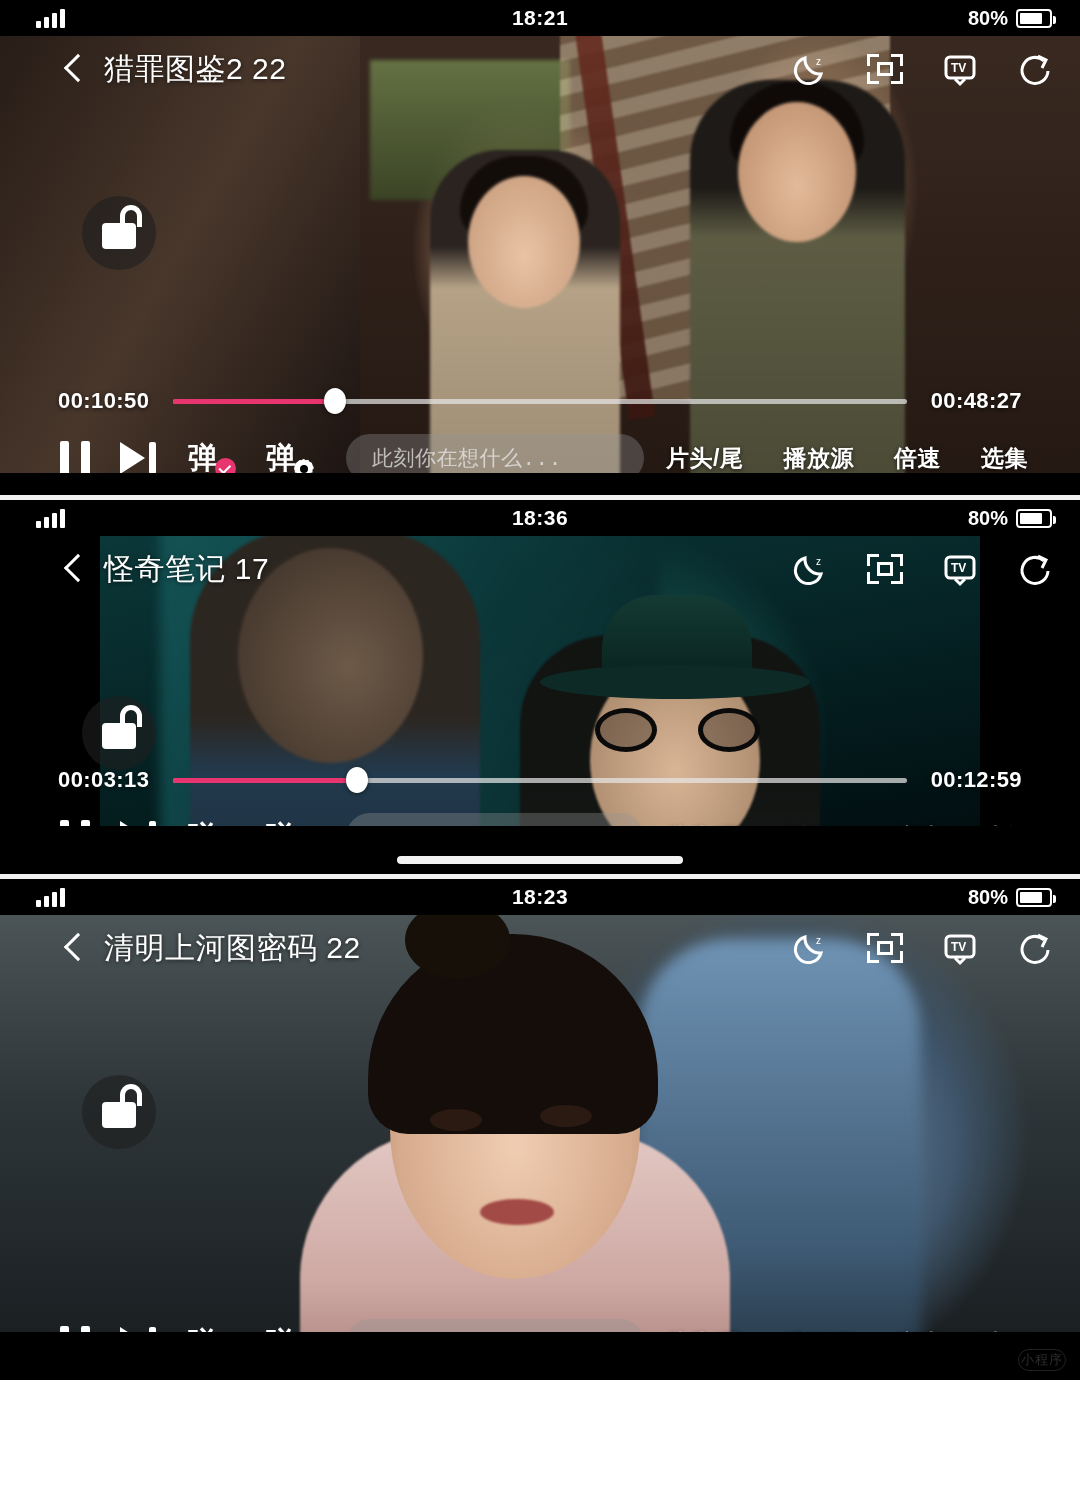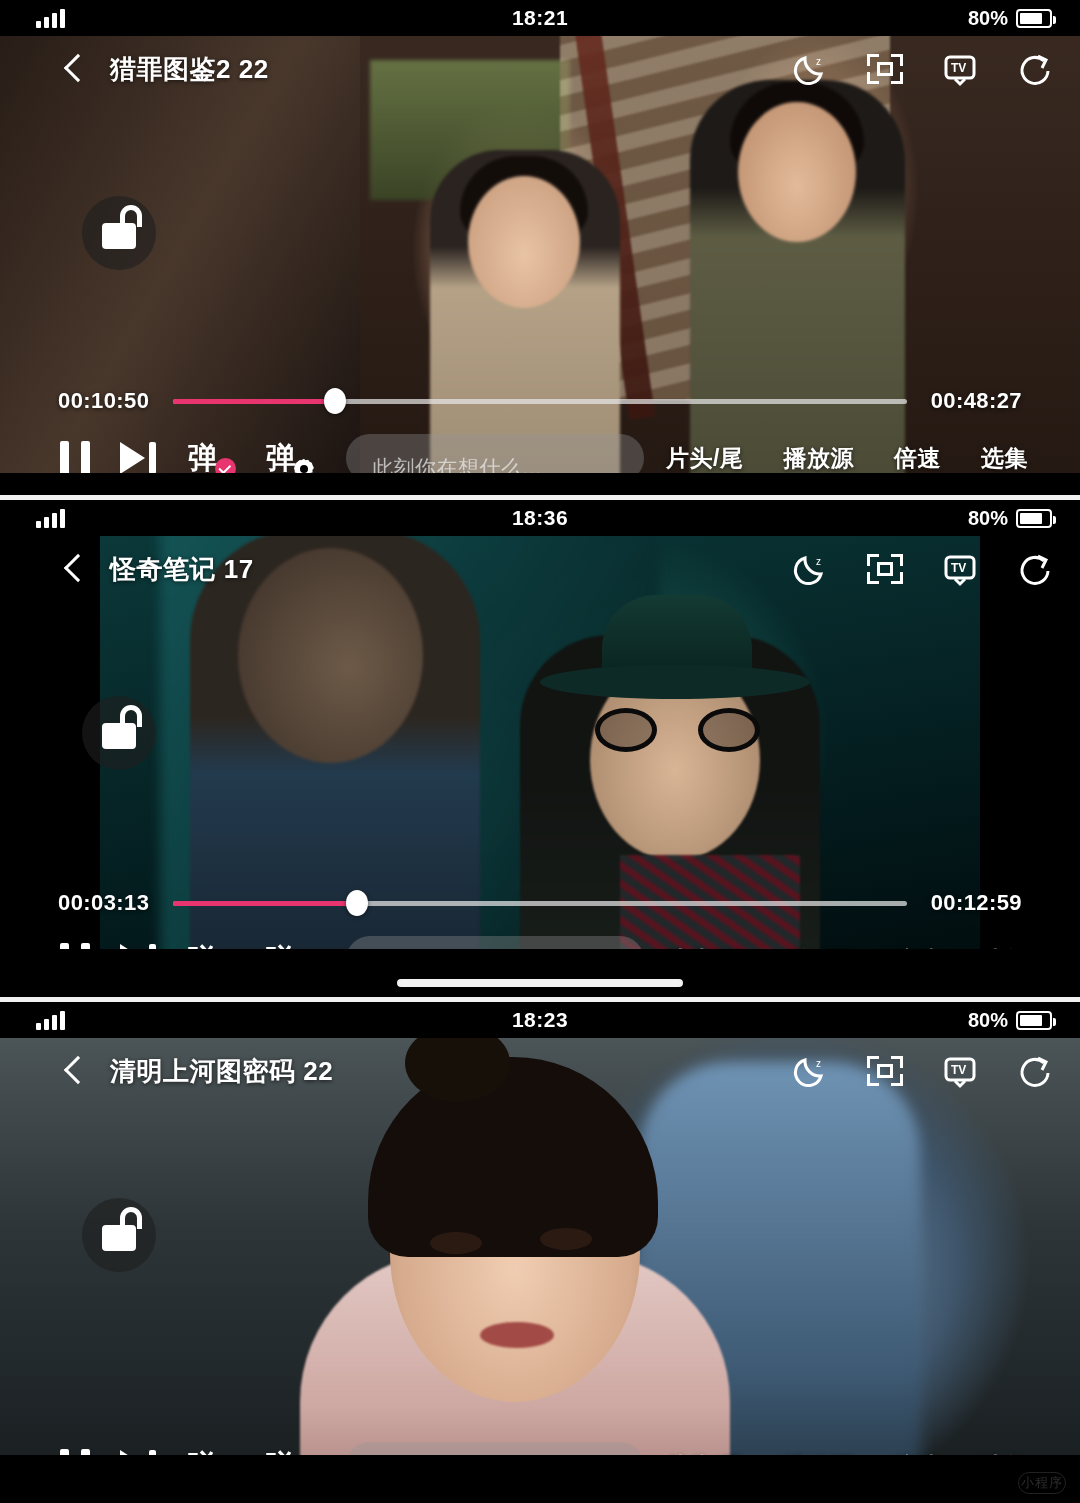--- a/index.html
+++ b/index.html
@@ -7,21 +7,21 @@
     width:1080px; height:1503px;
     background:#ffffff;
     font-family:"Liberation Sans","DejaVu Sans",sans-serif;
     overflow:hidden;
   }
   .stack{ width:1080px; height:1503px; display:flex; flex-direction:column; }
 
   .panel{ position:relative; width:1080px; overflow:hidden; background:#737373; }
   .panel.p1{ height:495px; }
   .sep{ height:5px; background:#f2f2f2; width:1080px; flex:0 0 auto; }
-  .panel.p2{ height:497px; }
+  .panel.p2{ height:374px; }
   .panel.p3{ height:501px; }
 
   
   .video{ position:absolute; inset:0; }
   .video.letterbox{ left:100px; right:100px; }
   .pillar{ position:absolute; top:0; bottom:0; width:100px; background:#000; z-index:3;}
   .pillar.l{left:0;} .pillar.r{right:0;}
 
   
   .scene1{
@@ -140,21 +140,21 @@
   .batt:after{ content:""; position:absolute; right:-6px; top:5px; width:3px; height:8px;
     background:#fff; border-radius:0 2px 2px 0;}
 
   .topbar{
     position:absolute; left:0; top:36px; width:1080px; height:66px; z-index:20;
     display:flex; align-items:center; padding:0 26px 0 56px; color:#fff;
   }
   .back{ width:34px; height:34px; position:relative; flex:0 0 auto; cursor:pointer;}
   .back:before{ content:""; position:absolute; left:12px; top:6px; width:17px; height:17px;
     border-left:3.5px solid #fff; border-bottom:3.5px solid #fff; transform:rotate(45deg);}
-  .title{ font-size:26px; font-weight:700; margin-left:20px; letter-spacing:.5px;
+  .title{ font-size:30px; font-weight:400; margin-left:14px; letter-spacing:.5px;
     text-shadow:0 1px 4px rgba(0,0,0,.65); white-space:nowrap;}
   .topicons{ margin-left:auto; display:flex; align-items:center; gap:37px;}
   .ti{ width:38px; height:38px; position:relative; cursor:pointer;}
   
   .ic-crop i{ position:absolute; width:12px; height:12px; border:3px solid #fff;}
   .ic-crop i.tl{left:1px; top:4px; border-right:0; border-bottom:0;}
   .ic-crop i.tr{right:1px; top:4px; border-left:0; border-bottom:0;}
   .ic-crop i.bl{left:1px; bottom:4px; border-right:0; border-top:0;}
   .ic-crop i.br{right:1px; bottom:4px; border-left:0; border-top:0;}
   .ic-crop b{ position:absolute; left:11px; top:12px; width:16px; height:14px; border:3px solid #fff;}
@@ -195,22 +195,22 @@
   .badge.on{ background:#e8356f;}
   .badge.on:after{ content:""; width:9px; height:5px; border-left:2.5px solid #fff;
     border-bottom:2.5px solid #fff; transform:rotate(-45deg) translate(0px,-1px);}
   .badge.gear{ background:transparent;}
   .gearshape{ width:20px; height:20px; background:#fff; border-radius:50%;
     clip-path:polygon(50% 0%,61% 9%,75% 5%,81% 18%,95% 20%,95% 34%,105% 45%,95% 56%,95% 70%,81% 72%,75% 85%,61% 81%,50% 92%,39% 81%,25% 85%,19% 72%,5% 70%,5% 56%,-5% 45%,5% 34%,5% 20%,19% 18%,25% 5%,39% 9%);}
   .gearshape:after{ content:""; display:block; margin:6px auto; width:8px; height:8px;
     border-radius:50%; background:#000;}
 
   .dminput{ position:relative; flex:1; margin:0 22px 0 34px; height:48px; border-radius:24px;
-    background:rgba(150,150,150,.35); display:flex; align-items:flex-end; padding:0 26px;
-    color:rgba(235,235,235,.72); font-size:21px; letter-spacing:.5px; cursor:text; max-width:386px;}
+    background:rgba(150,150,150,.35); display:flex; align-items:center; padding:0 26px;
+    color:rgba(235,235,235,.72); font-size:21px; letter-spacing:.5px; cursor:text; max-width:386px;font-family:Liberation Mono, monospace;}
 
   .menu{ margin-left:auto; display:flex; align-items:center; gap:40px;}
   .menu span{ font-size:23px; font-weight:700; color:#fff; letter-spacing:.5px;
     text-shadow:0 1px 4px rgba(0,0,0,.7); cursor:pointer; white-space:nowrap;}
 
   .danmaku{ position:absolute; z-index:21; color:rgba(230,230,230,.82);
     font-size:36px; font-weight:500; letter-spacing:2px; text-shadow:0 2px 6px rgba(0,0,0,.55);
     white-space:nowrap; pointer-events:none;}
 
   .homebar{ position:absolute; left:50%; transform:translateX(-50%); bottom:10px;

